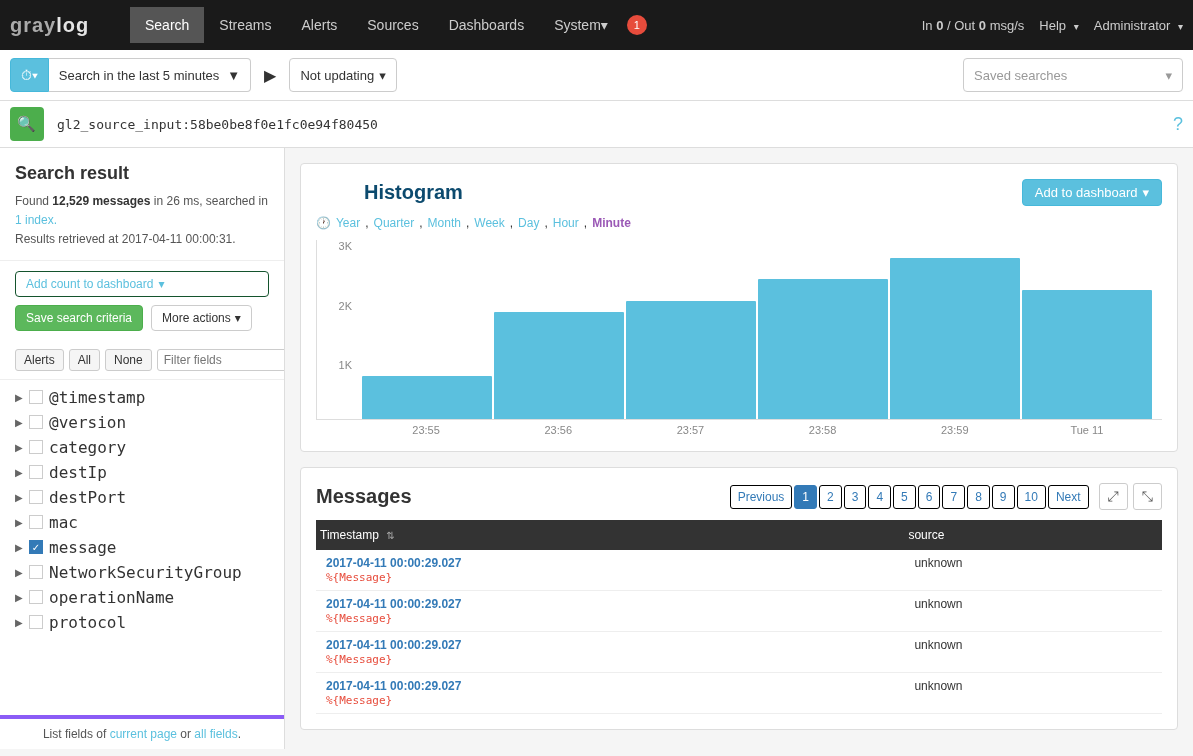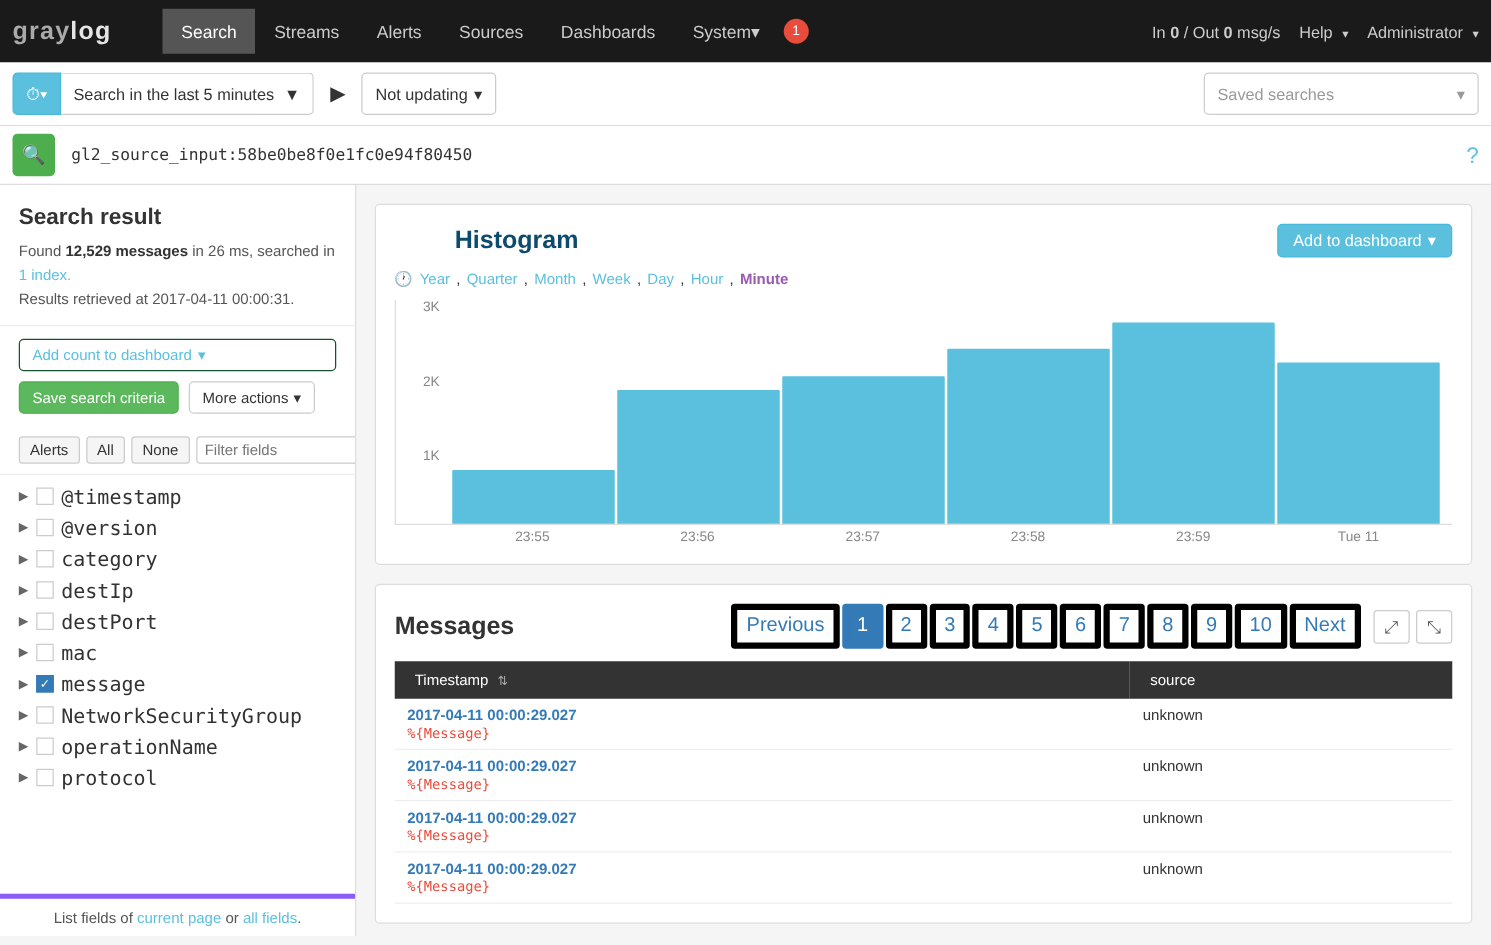--- a/index.html
+++ b/index.html
@@ -458,25 +458,25 @@
       font-weight: bold;
       color: #333;
     }
     .pagination {
       display: flex;
       align-items: center;
       gap: 2px;
     }
     .page-btn {
       background: #fff;
-      border: 5px solid #000000;
+      border: 1px solid #000000;
       color: #337ab7;
       padding: 4px 7px;
       cursor: pointer;
-      font-size: 16px;
+      font-size: 12px;
       border-radius: 3px;
     }
     .page-btn.active {
       background: #337ab7;
       color: #fff;
       border-color: #337ab7;
     }
     .expand-btns {
       display: flex;
       gap: 5px;
@@ -491,21 +491,21 @@
       color: #555;
     }
 
     .messages-table {
       width: 100%;
       border-collapse: collapse;
     }
     .messages-table th {
       background: #333;
       color: #fff;
-      padding: 8px 16px;
+      padding: 8px 4px;
       text-align: left;
       font-size: 12px;
       font-weight: normal;
       margin-top: 26px;
     }
     .messages-table td {
       padding: 6px 10px;
       border-bottom: 1px solid #eee;
       font-size: 12px;
       vertical-align: top;

